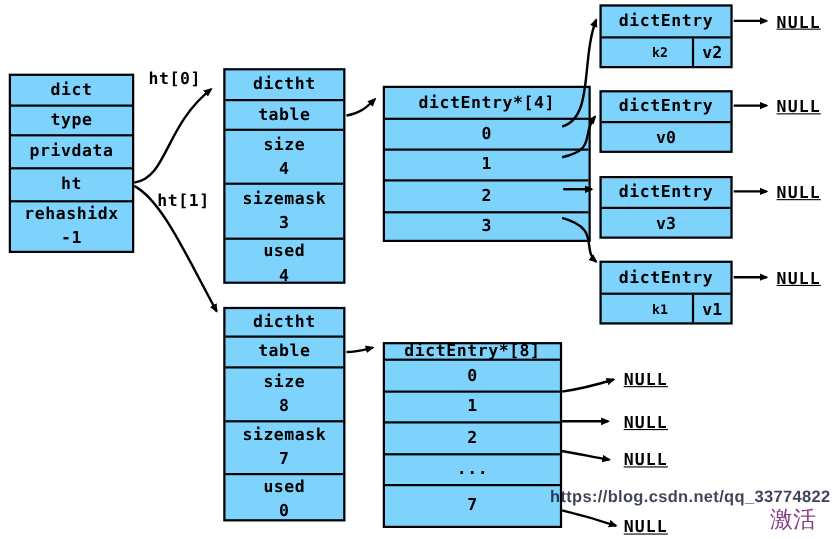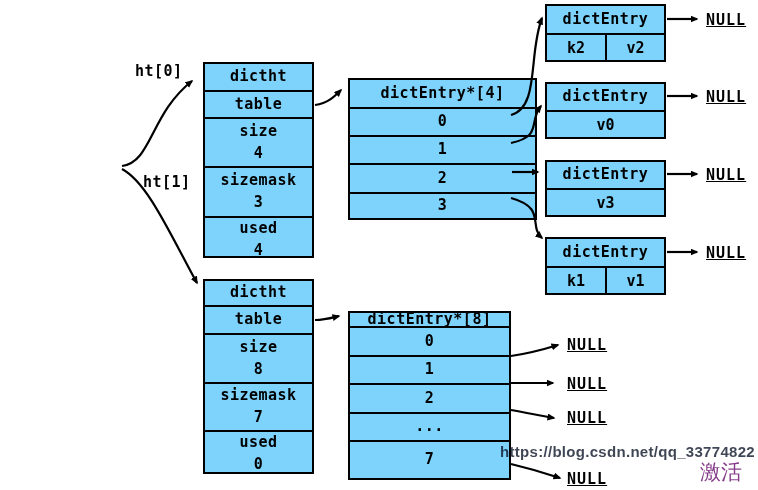--- a/index.html
+++ b/index.html
@@ -36,21 +36,22 @@
   .cell.last{flex:1 1 auto;border-bottom:none;}
   .kvrow{
     flex:1 1 auto;
     display:flex;
     flex-direction:row;
   }
   .kvrow .kcell{
     flex:0 0 58px;
     border-right:2px solid #000;
     display:flex;align-items:center;justify-content:center;
-    font-size:15px;
+    font-size:12px;
+    margin-left:24px;
   }
   .kvrow .vcell{
     flex:1 1 auto;
     display:flex;align-items:center;justify-content:center;
     font-size:15px;
   }
   .floating-label{
     position:absolute;
     font-size:15px;
     letter-spacing:0.5px;
@@ -88,20 +89,28 @@
     color:#701a75;
     opacity:0.85;
     white-space:nowrap;
   }
 </style>
 </head>
 <body>
 
 <div id="stage">
 
+  <div class="box" style="left:8px;top:67px;width:114px;height:163px;">
+    <div class="cell" style="height:28px">dict</div>
+    <div class="cell" style="height:27px">type</div>
+    <div class="cell" style="height:30px">privdata</div>
+    <div class="cell" style="height:30px">ht</div>
+    <div class="cell last">rehashidx
+-1</div>
+  </div>
 
   <span class="floating-label" style="left:135px;top:62px">ht[0]</span>
   <span class="floating-label" style="left:143px;top:173px">ht[1]</span>
 
   <div class="box" style="left:203px;top:62px;width:111px;height:196px;">
     <div class="cell" style="height:28px">dictht</div>
     <div class="cell" style="height:27px">table</div>
     <div class="cell" style="height:49px">size
 4</div>
     <div class="cell" style="height:50px">sizemask

